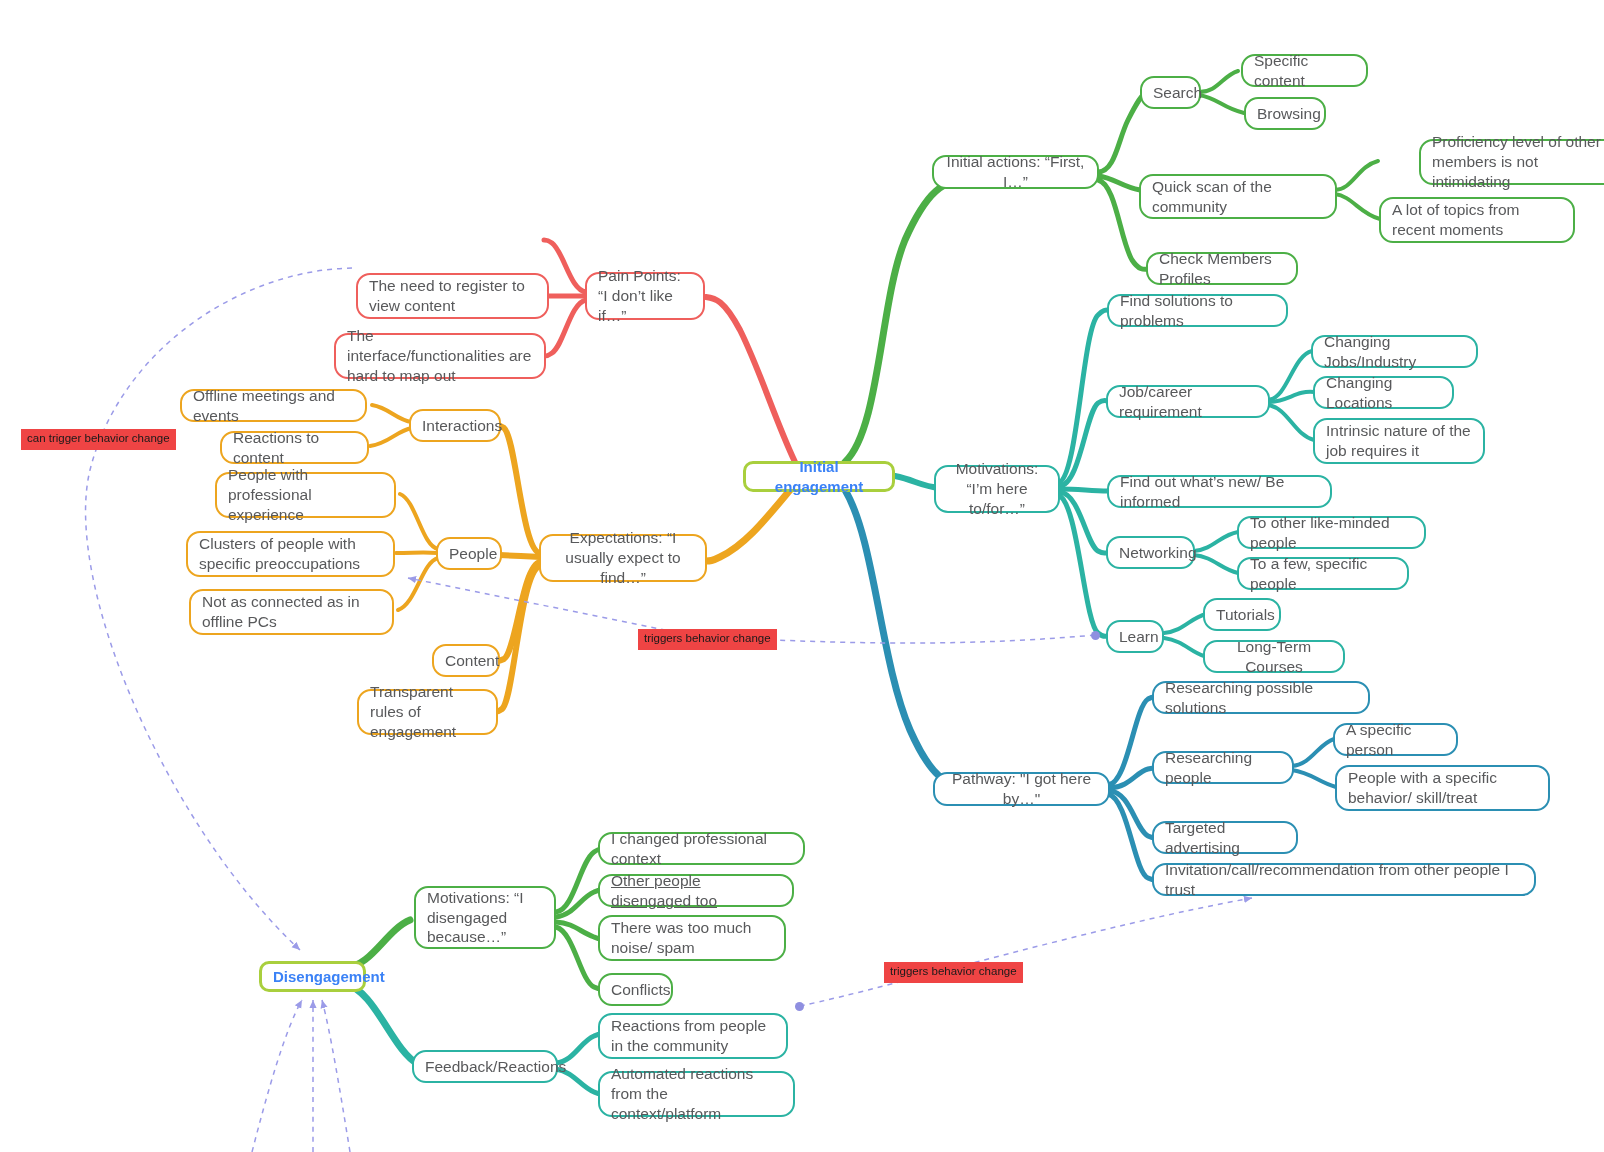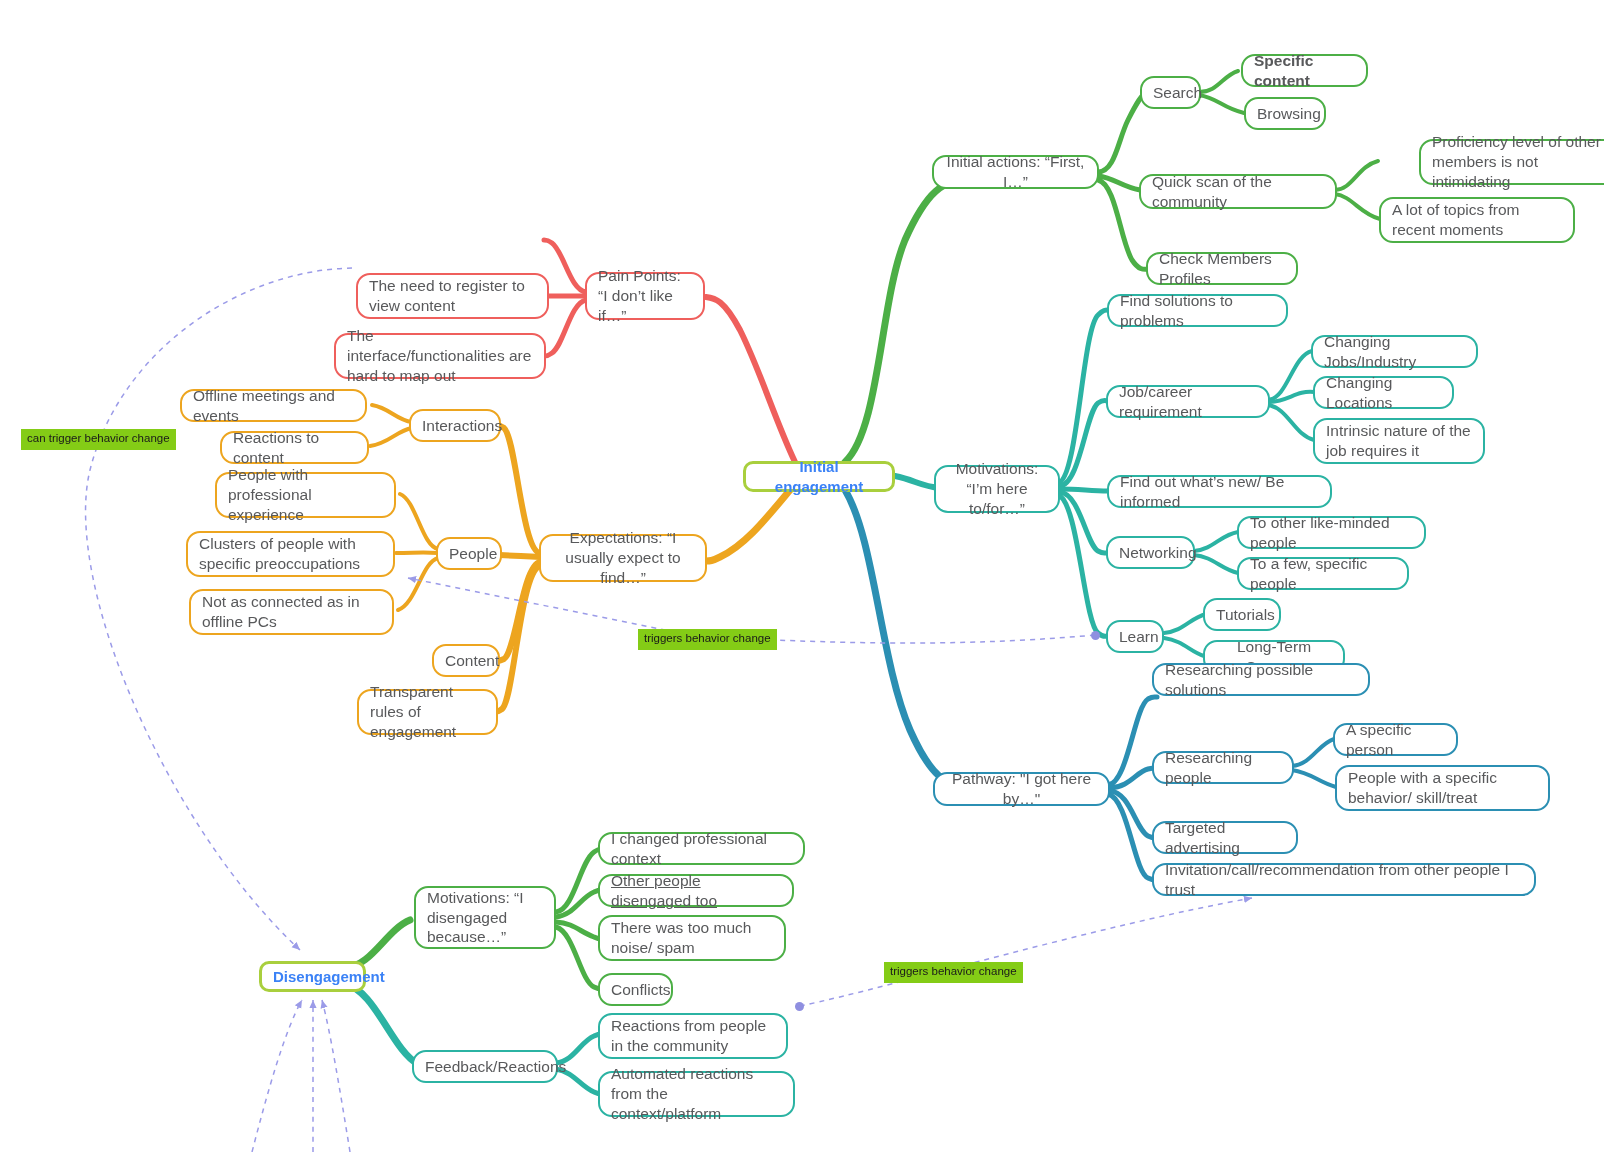--- a/index.html
+++ b/index.html
@@ -12,21 +12,21 @@
         border-style:solid;border-width:2.6px;border-radius:14px;
         display:flex;align-items:center;
         color:#58595b;font-size:15.5px;line-height:1.28;
         padding:6px 11px;z-index:5;}
   .node.center{justify-content:center;text-align:center;}
   .node .t{display:block;width:100%;}
 
   .root{border-color:#a9cf3d;border-width:3px;border-radius:10px;
         font-weight:bold;color:#3b82f6;font-size:15px;justify-content:center;text-align:center;}
 
-  .ann{position:absolute;background:#84cc16;color:#1a1a1a;
+  .ann{position:absolute;background:#ef4444;color:#1a1a1a;
        font-size:11.5px;line-height:1;padding:4px 6px 5px 6px;white-space:nowrap;z-index:8;}
 
   .dot{position:absolute;width:9px;height:9px;border-radius:50%;
        background:#8f8fe0;z-index:7;}
 </style>
 </head>
 <body>
 
 <div id="canvas">
 
@@ -126,27 +126,27 @@
   <div class="node root" style="left:259px;top:961px;width:107px;height:31px;">
     <span class="t">Disengagement</span>
   </div>
 
   <div class="node center" style="left:932px;top:155px;width:167px;height:34px;border-color:#4caf46;">
     <span class="t">Initial actions: “First, I…”</span>
   </div>
   <div class="node" style="left:1140px;top:76px;width:61px;height:33px;border-color:#4caf46;">
     <span class="t">Search</span>
   </div>
-  <div class="node" style="left:1241px;top:54px;width:127px;height:33px;border-color:#4caf46;font-weight:bold;">
+  <div class="node" style="left:1241px;top:54px;width:127px;height:33px;border-color:#4caf46;">
     <span class="t">Specific content</span>
   </div>
   <div class="node" style="left:1244px;top:97px;width:82px;height:33px;border-color:#4caf46;">
     <span class="t">Browsing</span>
   </div>
-  <div class="node" style="left:1139px;top:174px;width:198px;height:35px;border-color:#4caf46;">
+  <div class="node" style="left:1139px;top:174px;width:198px;height:45px;border-color:#4caf46;">
     <span class="t">Quick scan of the community</span>
   </div>
   <div class="node" style="left:1378px;top:139px;width:207px;height:46px;border-color:#4caf46;margin-left:41px;">
     <span class="t">Proficiency level of other members is not intimidating</span>
   </div>
   <div class="node" style="left:1379px;top:197px;width:196px;height:46px;border-color:#4caf46;">
     <span class="t">A lot of topics from recent moments</span>
   </div>
   <div class="node" style="left:1146px;top:252px;width:152px;height:33px;border-color:#4caf46;">
     <span class="t">Check Members Profiles</span>
@@ -188,21 +188,21 @@
   <div class="node" style="left:1203px;top:598px;width:78px;height:33px;border-color:#2bb3a3;">
     <span class="t">Tutorials</span>
   </div>
   <div class="node" style="left:1203px;top:640px;width:142px;height:33px;border-color:#2bb3a3;text-align:center;">
     <span class="t">Long-Term Courses</span>
   </div>
 
   <div class="node center" style="left:933px;top:772px;width:177px;height:34px;border-color:#2b8fb3;">
     <span class="t">Pathway: "I got here by…"</span>
   </div>
-  <div class="node" style="left:1152px;top:663px;width:218px;height:33px;border-color:#2b8fb3;justify-content:center;">
+  <div class="node" style="left:1152px;top:681px;width:218px;height:33px;border-color:#2b8fb3;justify-content:center;">
     <span class="t">Researching possible solutions</span>
   </div>
   <div class="node" style="left:1152px;top:751px;width:142px;height:33px;border-color:#2b8fb3;">
     <span class="t">Researching people</span>
   </div>
   <div class="node" style="left:1333px;top:723px;width:125px;height:33px;border-color:#2b8fb3;">
     <span class="t">A specific person</span>
   </div>
   <div class="node" style="left:1335px;top:765px;width:215px;height:46px;border-color:#2b8fb3;">
     <span class="t">People with a specific behavior/ skill/treat</span>

